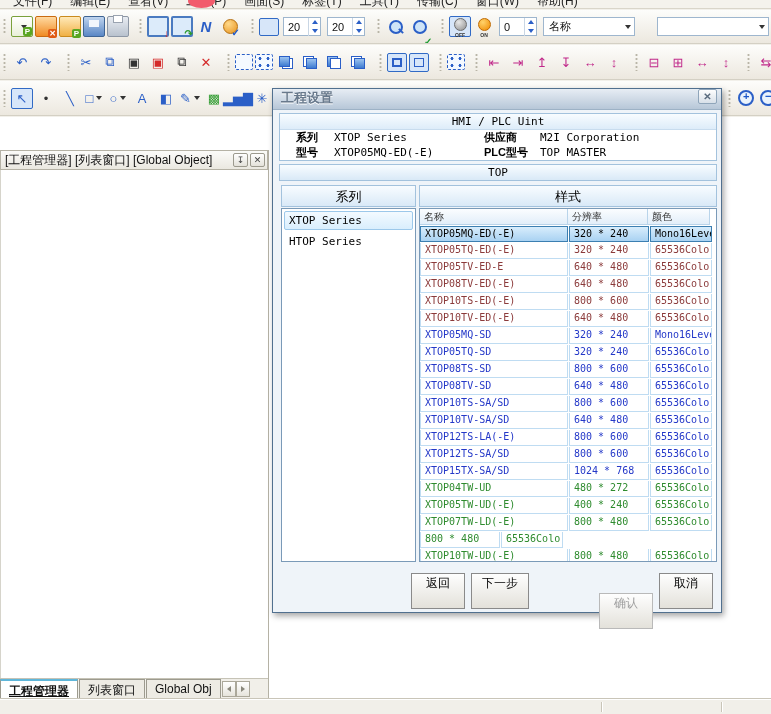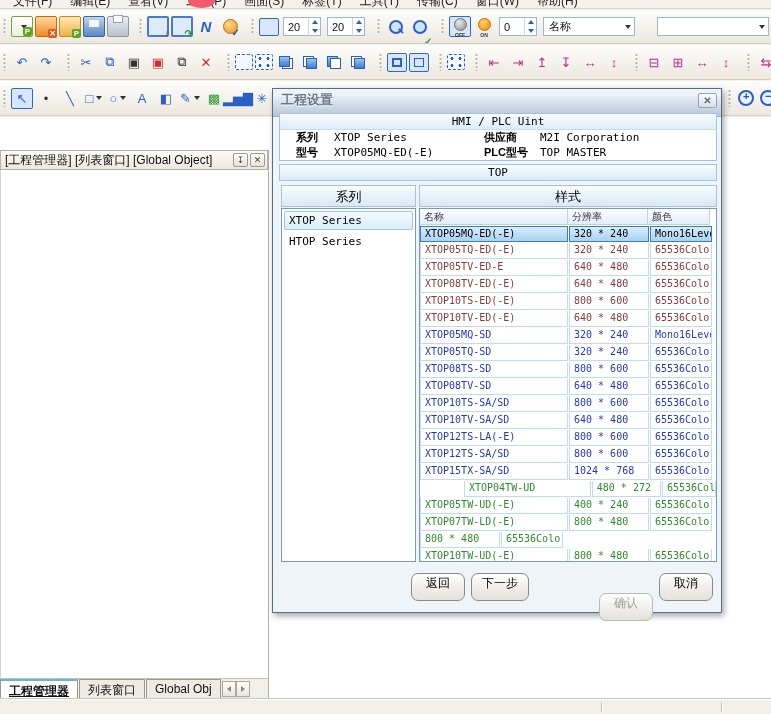--- a/index.html
+++ b/index.html
@@ -92,21 +92,21 @@
   .tab-arrow::before { content:""; border-top:3px solid transparent; border-bottom:3px solid transparent; }
   .tab-arrow.left::before { border-right:4px solid #8A887C; }
   .tab-arrow.right::before { border-left:4px solid #8A887C; }
 
   
   #statusbar { position:absolute; left:0; top:699px; width:771px; height:15px; background:#F1EFE9; border-top:1px solid #FFFFFF; box-shadow:0 -1px 0 #C9C5B8; }
   .sb-sep { position:absolute; top:2px; bottom:2px; width:1px; background:#C9C5B8; box-shadow:1px 0 0 #FFFFFF; }
 
   
   #dialog { position:absolute; left:272px; top:88px; width:450px; height:525px; background:#EFF4F9; border:1px solid #51708F; box-shadow:2px 3px 6px rgba(0,0,0,.35); z-index:10; }
-  .dlg-titlebar { position:absolute; left:0; top:7px; width:100%; height:21px; background:linear-gradient(#E7EDF4,#B7C7D8); border-bottom:1px solid #9DB2C6; display:flex; align-items:center; padding:0 4px 12px 8px; }
+  .dlg-titlebar { position:absolute; left:0; top:0; width:100%; height:21px; background:linear-gradient(#E7EDF4,#B7C7D8); border-bottom:1px solid #9DB2C6; display:flex; align-items:flex-start; padding:0 4px 12px 8px; }
   .dlg-title { flex:1; font-size:13px; font-weight:bold; color:#68798C; text-shadow:0 1px 0 #fff; }
   .dlg-close { width:19px; height:15px; border:1px solid #8FA5BA; border-radius:2px; background:linear-gradient(#FDFDFD,#D8E0E9); color:#5A6B7E; font-size:10px; font-weight:bold; display:flex; align-items:center; justify-content:center; }
   .sect-hdr { background:linear-gradient(#F8FCFF,#D9E9F7); border:1px solid #A3C2DD; text-align:center; color:#000; }
   #info-panel { position:absolute; left:6px; top:24px; width:438px; height:48px; border:1px solid #A3C2DD; background:#FFFFFF; }
   #info-hdr { height:16px; font-size:11px; line-height:15px; font-family:"DejaVu Sans Mono", monospace; border:none; border-bottom:1px solid #C8DCEE; background:linear-gradient(#F8FCFF,#DDECF9); text-align:center; }
   .info-row { display:flex; height:15px; align-items:center; font-size:11px; }
   .info-label { font-weight:bold; color:#000; }
   .info-val { font-family:"DejaVu Sans Mono", monospace; color:#000; }
   .il1 { width:38px; margin-left:16px; } .iv1 { width:150px; }
   .il2 { width:56px; } .iv2 { flex:1; }
@@ -117,21 +117,21 @@
   .series-item { height:19px; line-height:18px; font-size:11px; font-family:"DejaVu Sans Mono", monospace; padding:0 4px; color:#000; border:1px solid transparent; border-radius:2px; margin-bottom:2px; }
   .series-item.selected { background:linear-gradient(#F3FAFF,#D9EEFD); border-color:#9CC8EA; }
   #style-table { position:absolute; left:146px; top:119px; width:298px; height:354px; background:#fff; border:1px solid #7A9AB8; overflow:hidden; }
   .thead { display:flex; height:16px; }
   .th { background:linear-gradient(#FBFDFF,#E2EEF9); border-right:1px solid #B9D4EA; border-bottom:1px solid #B9D4EA; font-size:10px; padding:1px 4px; color:#333; }
   .trow { display:flex; height:17px; padding-top:1px; }
   .td { font-family:"DejaVu Sans Mono", monospace; font-size:10px; padding:1px 4px 0; border:1px solid #BFDCF2; border-top:none; margin-right:1px; background:#fff; white-space:nowrap; overflow:hidden; }
   .c-name { width:148px; } .c-res { width:80px; } .c-col { width:62px; margin-right:0; }
   .trow.selected .td { background:linear-gradient(#D8EDFC,#A9D2F2); border:1px solid #3C7FB1; }
   .dlg-btns { position:absolute; left:0; top:484px; width:100%; height:22px; }
-  .btn { position:absolute; height:28px; border:1px solid #8A8A8A; border-radius:7px; background:linear-gradient(#FEFEFE,#E3E1DA); font-size:12px; color:#000; text-align:center; line-height:18px; font-family:"Liberation Sans", sans-serif; }
+  .btn { position:absolute; height:36px; border:1px solid #8A8A8A; border-radius:0; background:linear-gradient(#FEFEFE,#E3E1DA); font-size:12px; color:#000; text-align:center; line-height:18px; font-family:"Liberation Sans", sans-serif; }
   .btn.disabled { color:#9E9E9E; border-color:#B9B9B9; }
   #btn-back { left:138px; width:54px; } #btn-next { left:198px; width:58px; }
   #btn-confirm { left:326px; width:54px;margin-top:20px; } #btn-cancel { left:386px; width:54px; }
 </style>
 </head>
 <body>
 
 <div id="app">
 
   <div id="menubar">
@@ -398,21 +398,21 @@
             <div class="td c-name" style="color: rgb(36, 56, 200);">XTOP12TS-SA/SD</div>
             <div class="td c-res" style="color: rgb(36, 56, 200);">800 * 600</div>
             <div class="td c-col" style="color: rgb(36, 56, 200);">65536Color</div>
           </div>
           <div class="trow">
             <div class="td c-name" style="color: rgb(36, 56, 200);">XTOP15TX-SA/SD</div>
             <div class="td c-res" style="color: rgb(36, 56, 200);">1024 * 768</div>
             <div class="td c-col" style="color: rgb(36, 56, 200);">65536Color</div>
           </div>
           <div class="trow">
-            <div class="td c-name" style="color: rgb(46, 139, 46); margin-left: 44px;">XTOP04TW-UD</div>
+            <div class="td c-name" style="color: rgb(46, 139, 46);">XTOP04TW-UD</div>
             <div class="td c-res" style="color: rgb(46, 139, 46);">480 * 272</div>
             <div class="td c-col" style="color: rgb(46, 139, 46);">65536Color</div>
           </div>
           <div class="trow">
             <div class="td c-name" style="color: rgb(46, 139, 46);">XTOP05TW-UD(-E)</div>
             <div class="td c-res" style="color: rgb(46, 139, 46);">400 * 240</div>
             <div class="td c-col" style="color: rgb(46, 139, 46);">65536Color</div>
           </div>
           <div class="trow">
             <div class="td c-name" style="color: rgb(46, 139, 46);">XTOP07TW-LD(-E)</div>

